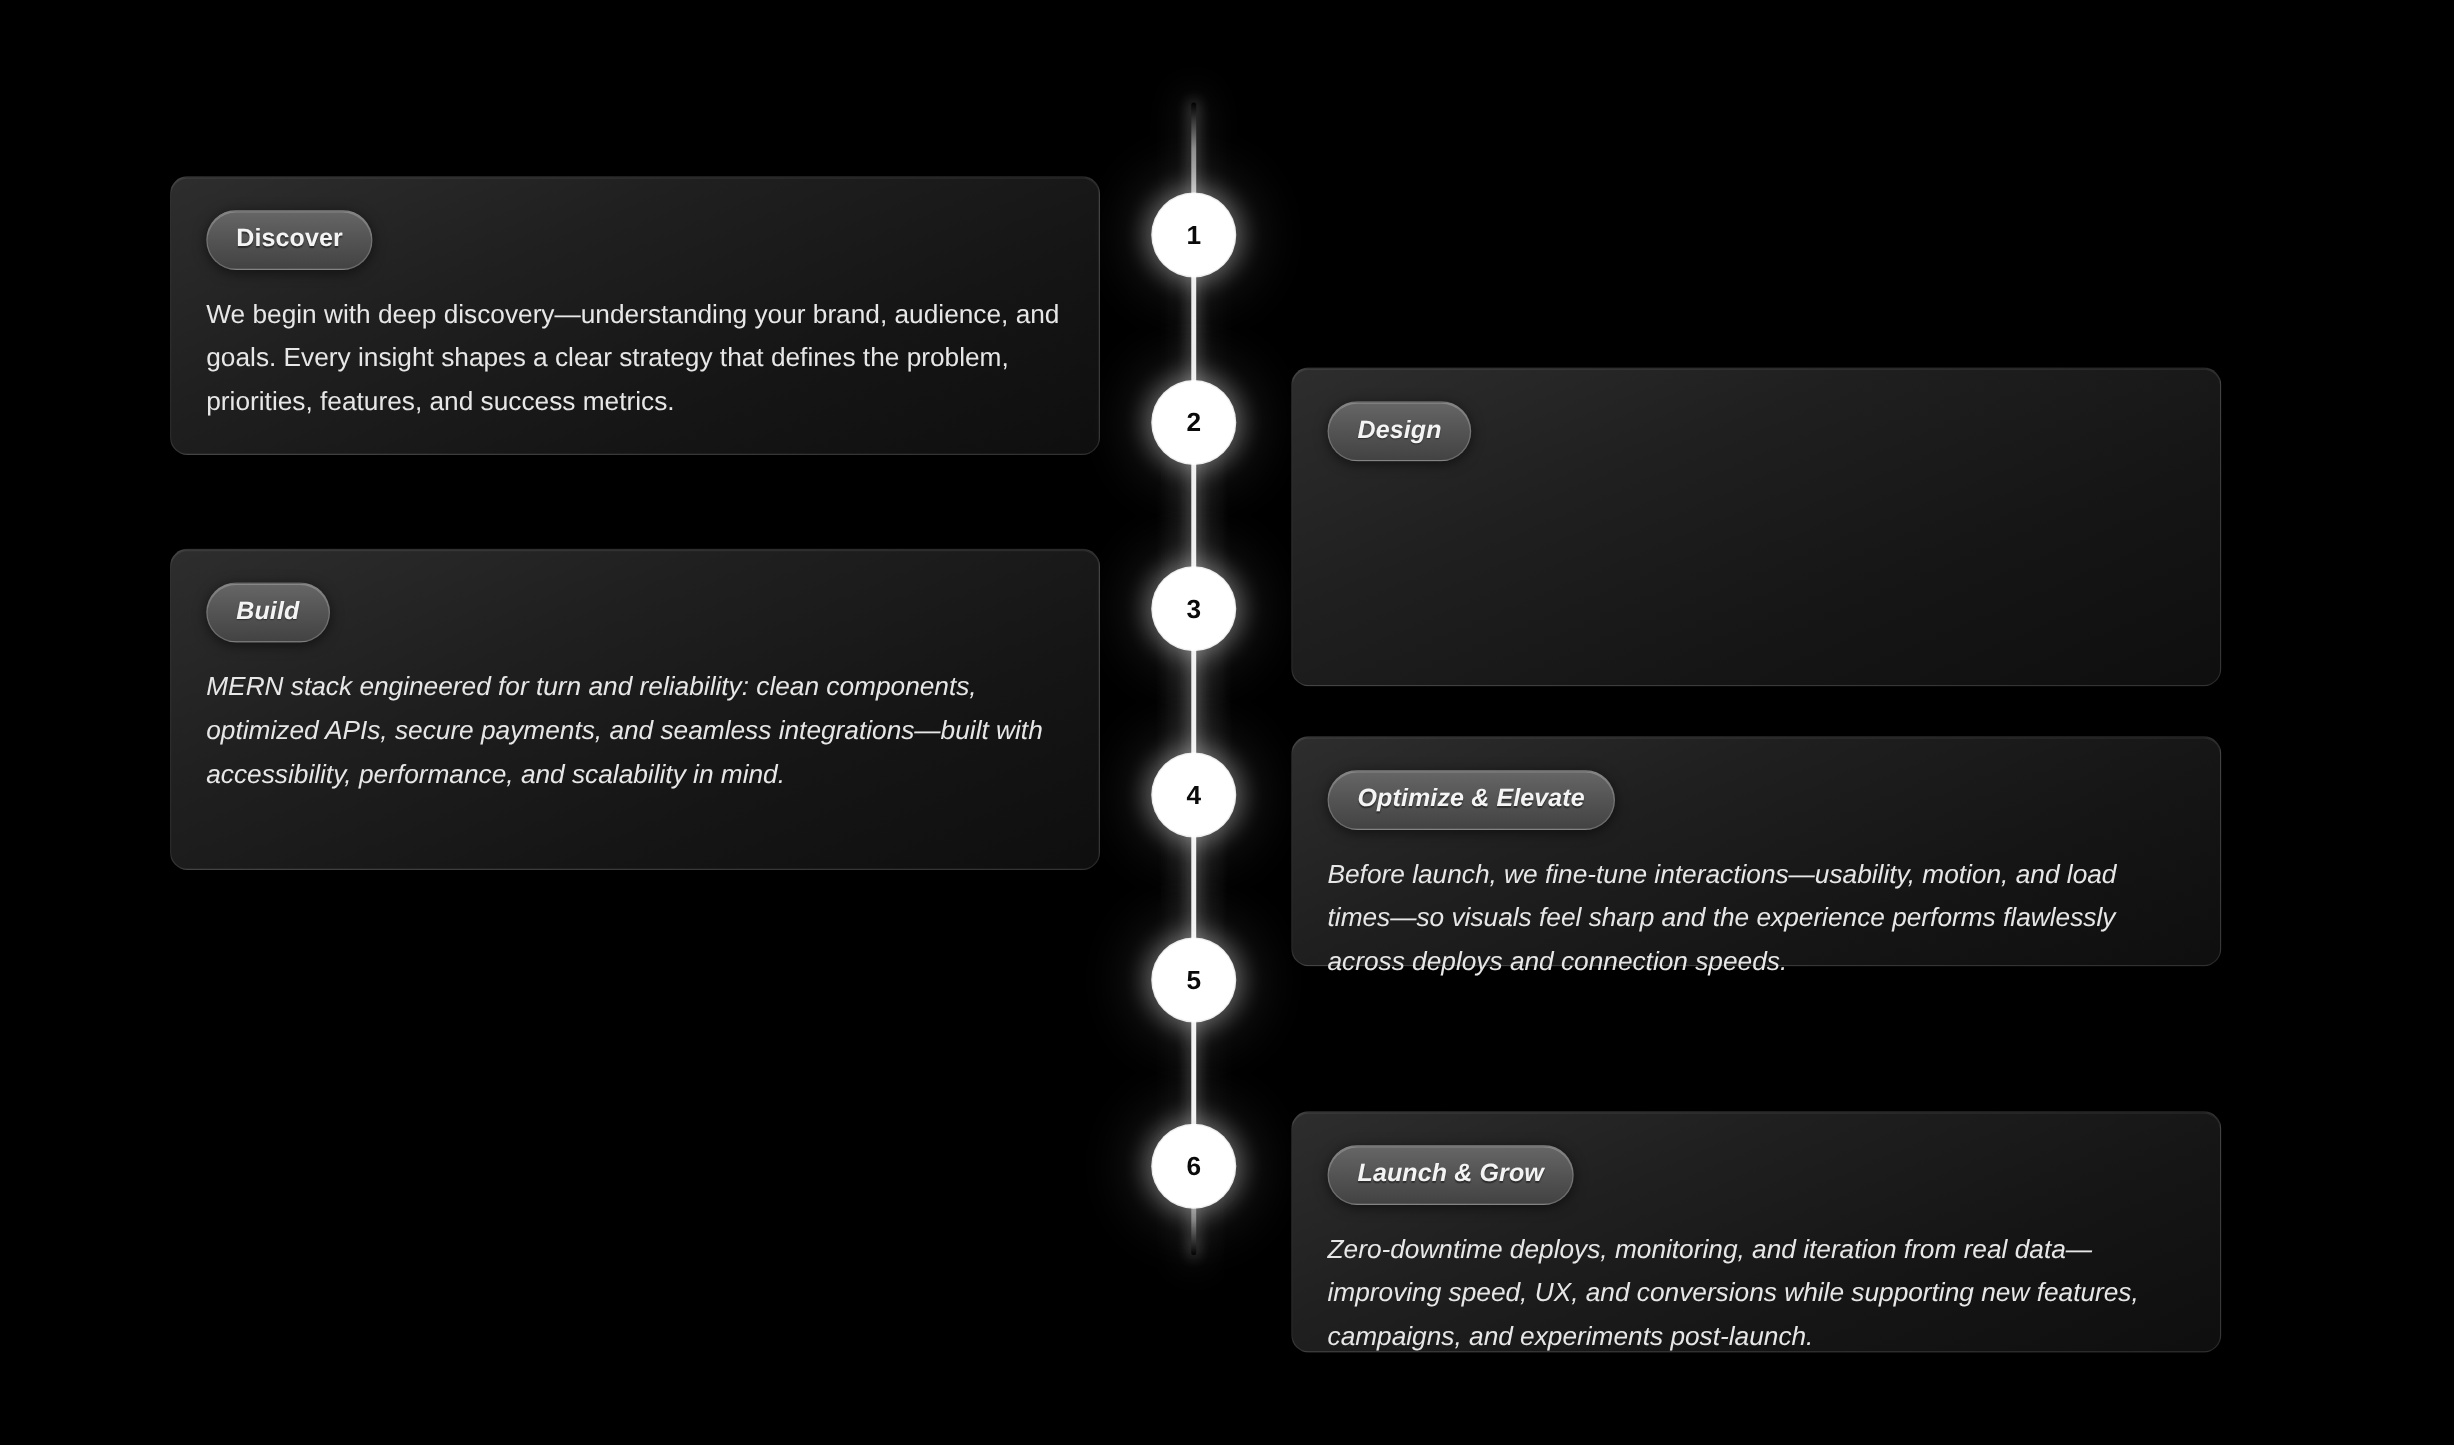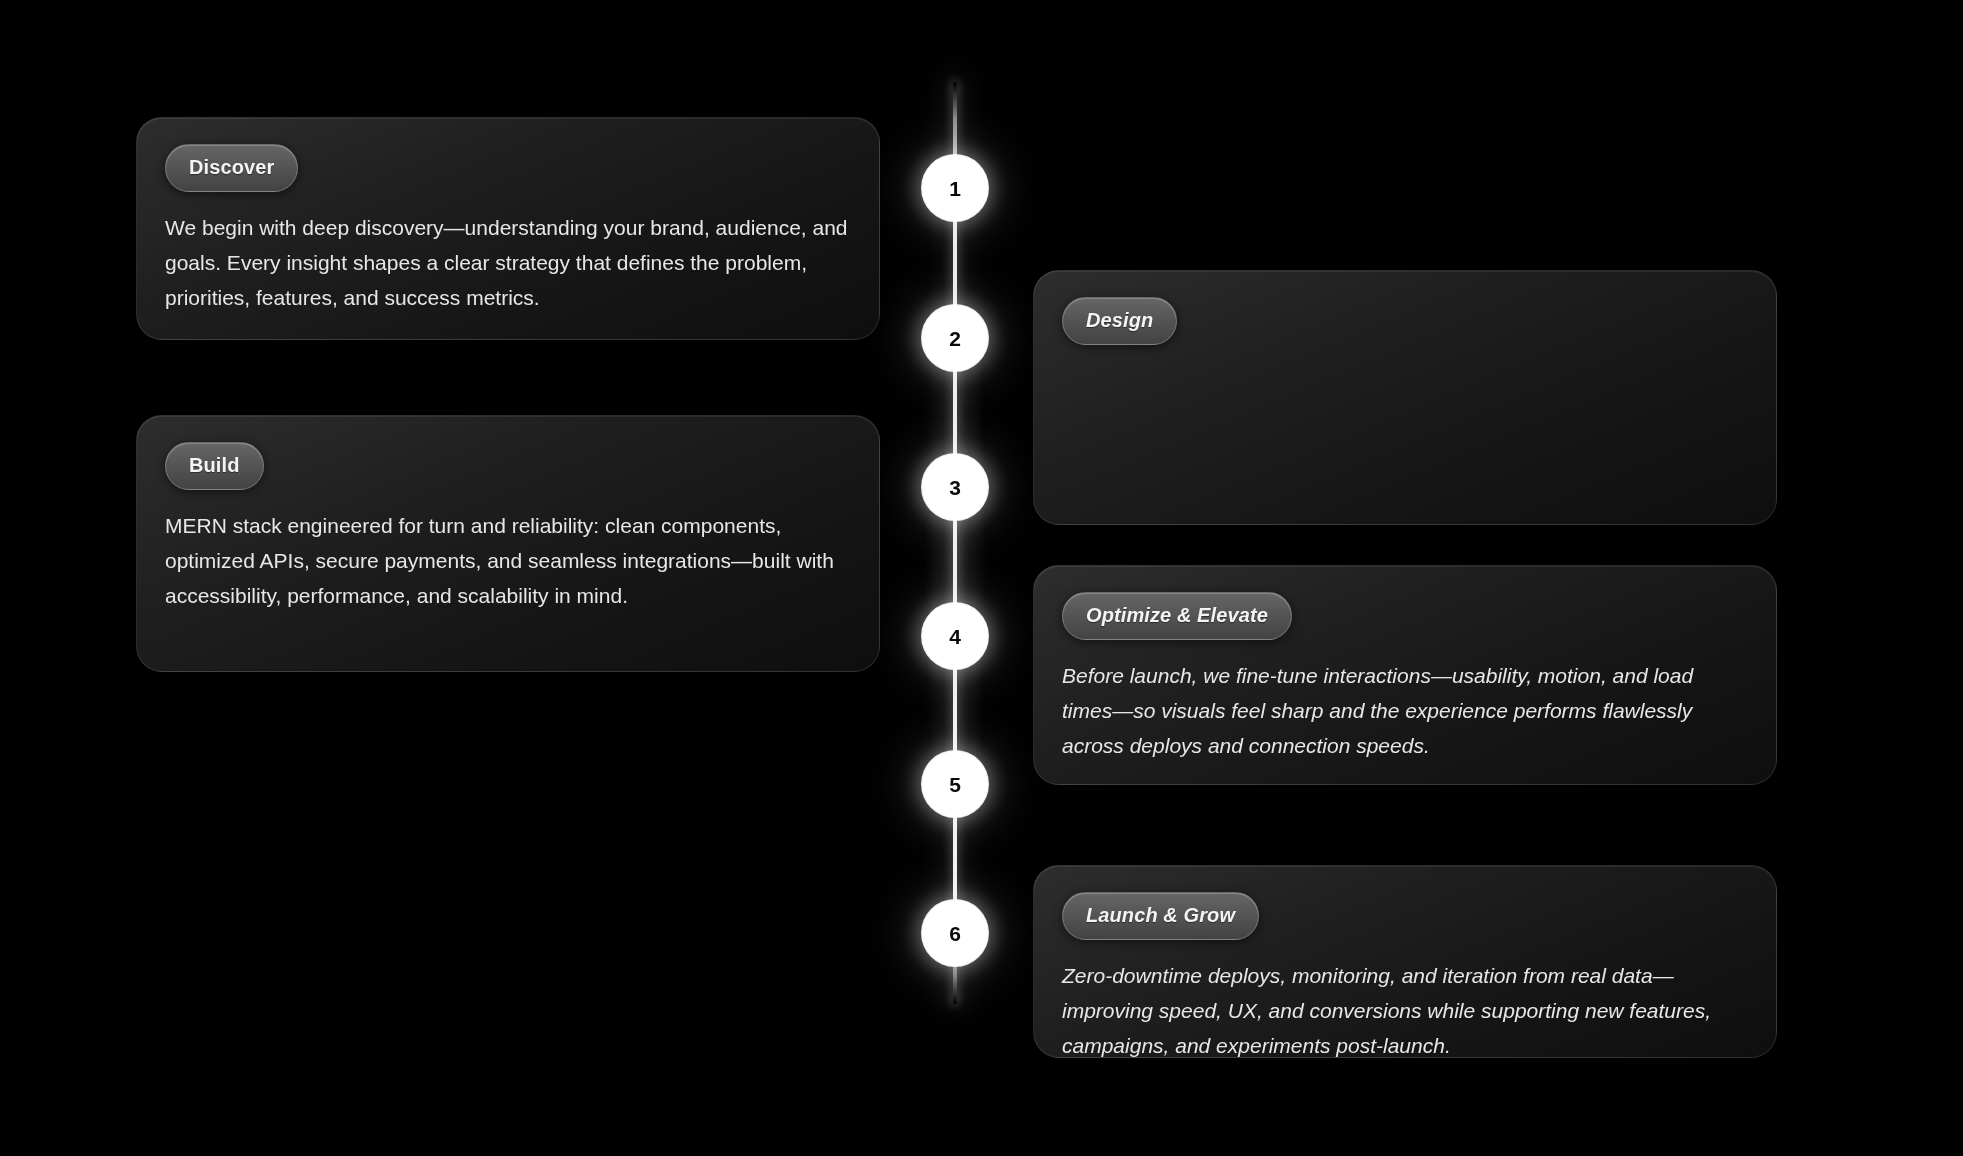--- a/index.html
+++ b/index.html
@@ -75,32 +75,33 @@
       0 0 0 1px rgba(255,255,255,0.9),
       0 0 18px 6px rgba(255,255,255,0.30),
       0 0 46px 16px rgba(255,255,255,0.12);
     z-index: 5;
   }
 
   
   .card {
     position: absolute;
     box-sizing: border-box;
-    border-radius: 26px;
+    border-radius: 14px;
     padding: 26px 30px 26px 28px;
     background:
       linear-gradient(157deg,
         rgba(48,48,48,0.95) 0%,
         rgba(33,33,33,0.95) 34%,
         rgba(22,22,22,0.96) 68%,
         rgba(15,15,15,0.97) 100%);
     border: 1px solid rgba(255,255,255,0.11);
     box-shadow:
       inset 0 1px 0 rgba(255,255,255,0.07),
       0 16px 44px rgba(0,0,0,0.75);
+    margin-top: 24px;
   }
 
   .badge {
     display: inline-block;
     border-radius: 999px;
     padding: 11px 23px 12px 23px;
     font-size: 20px;
     font-weight: bold;
     color: #f4f4f4;
     letter-spacing: 0.1px;
@@ -121,24 +122,24 @@
     line-height: 35px;
     color: #e7e7e7;
     margin: 0;
   }
 
   
   .card-left  { left: 136px; width: 744px; }
   .card-right { left: 1033px; width: 744px; font-style: italic; }
 
   #card-discover { top: 117px;  height: 223px; }
-  #card-build    { top: 415px;  height: 257px; }
+  #card-build    { top: 415px;  height: 257px; font-style: italic; }
   #card-seo      { top: 712px;  height: 223px; }
   #card-design   { top: 270px;  height: 255px; }
-  #card-optimize { top: 565px;  height: 220px; }
+  #card-optimize { top: 565px;  height: 184px; }
   #card-launch   { top: 865px;  height: 193px; }
 </style>
 </head>
 <body>
 
 <div id="stage">
 
   <div class="spine-halo"></div>
   <div class="spine"></div>
 

